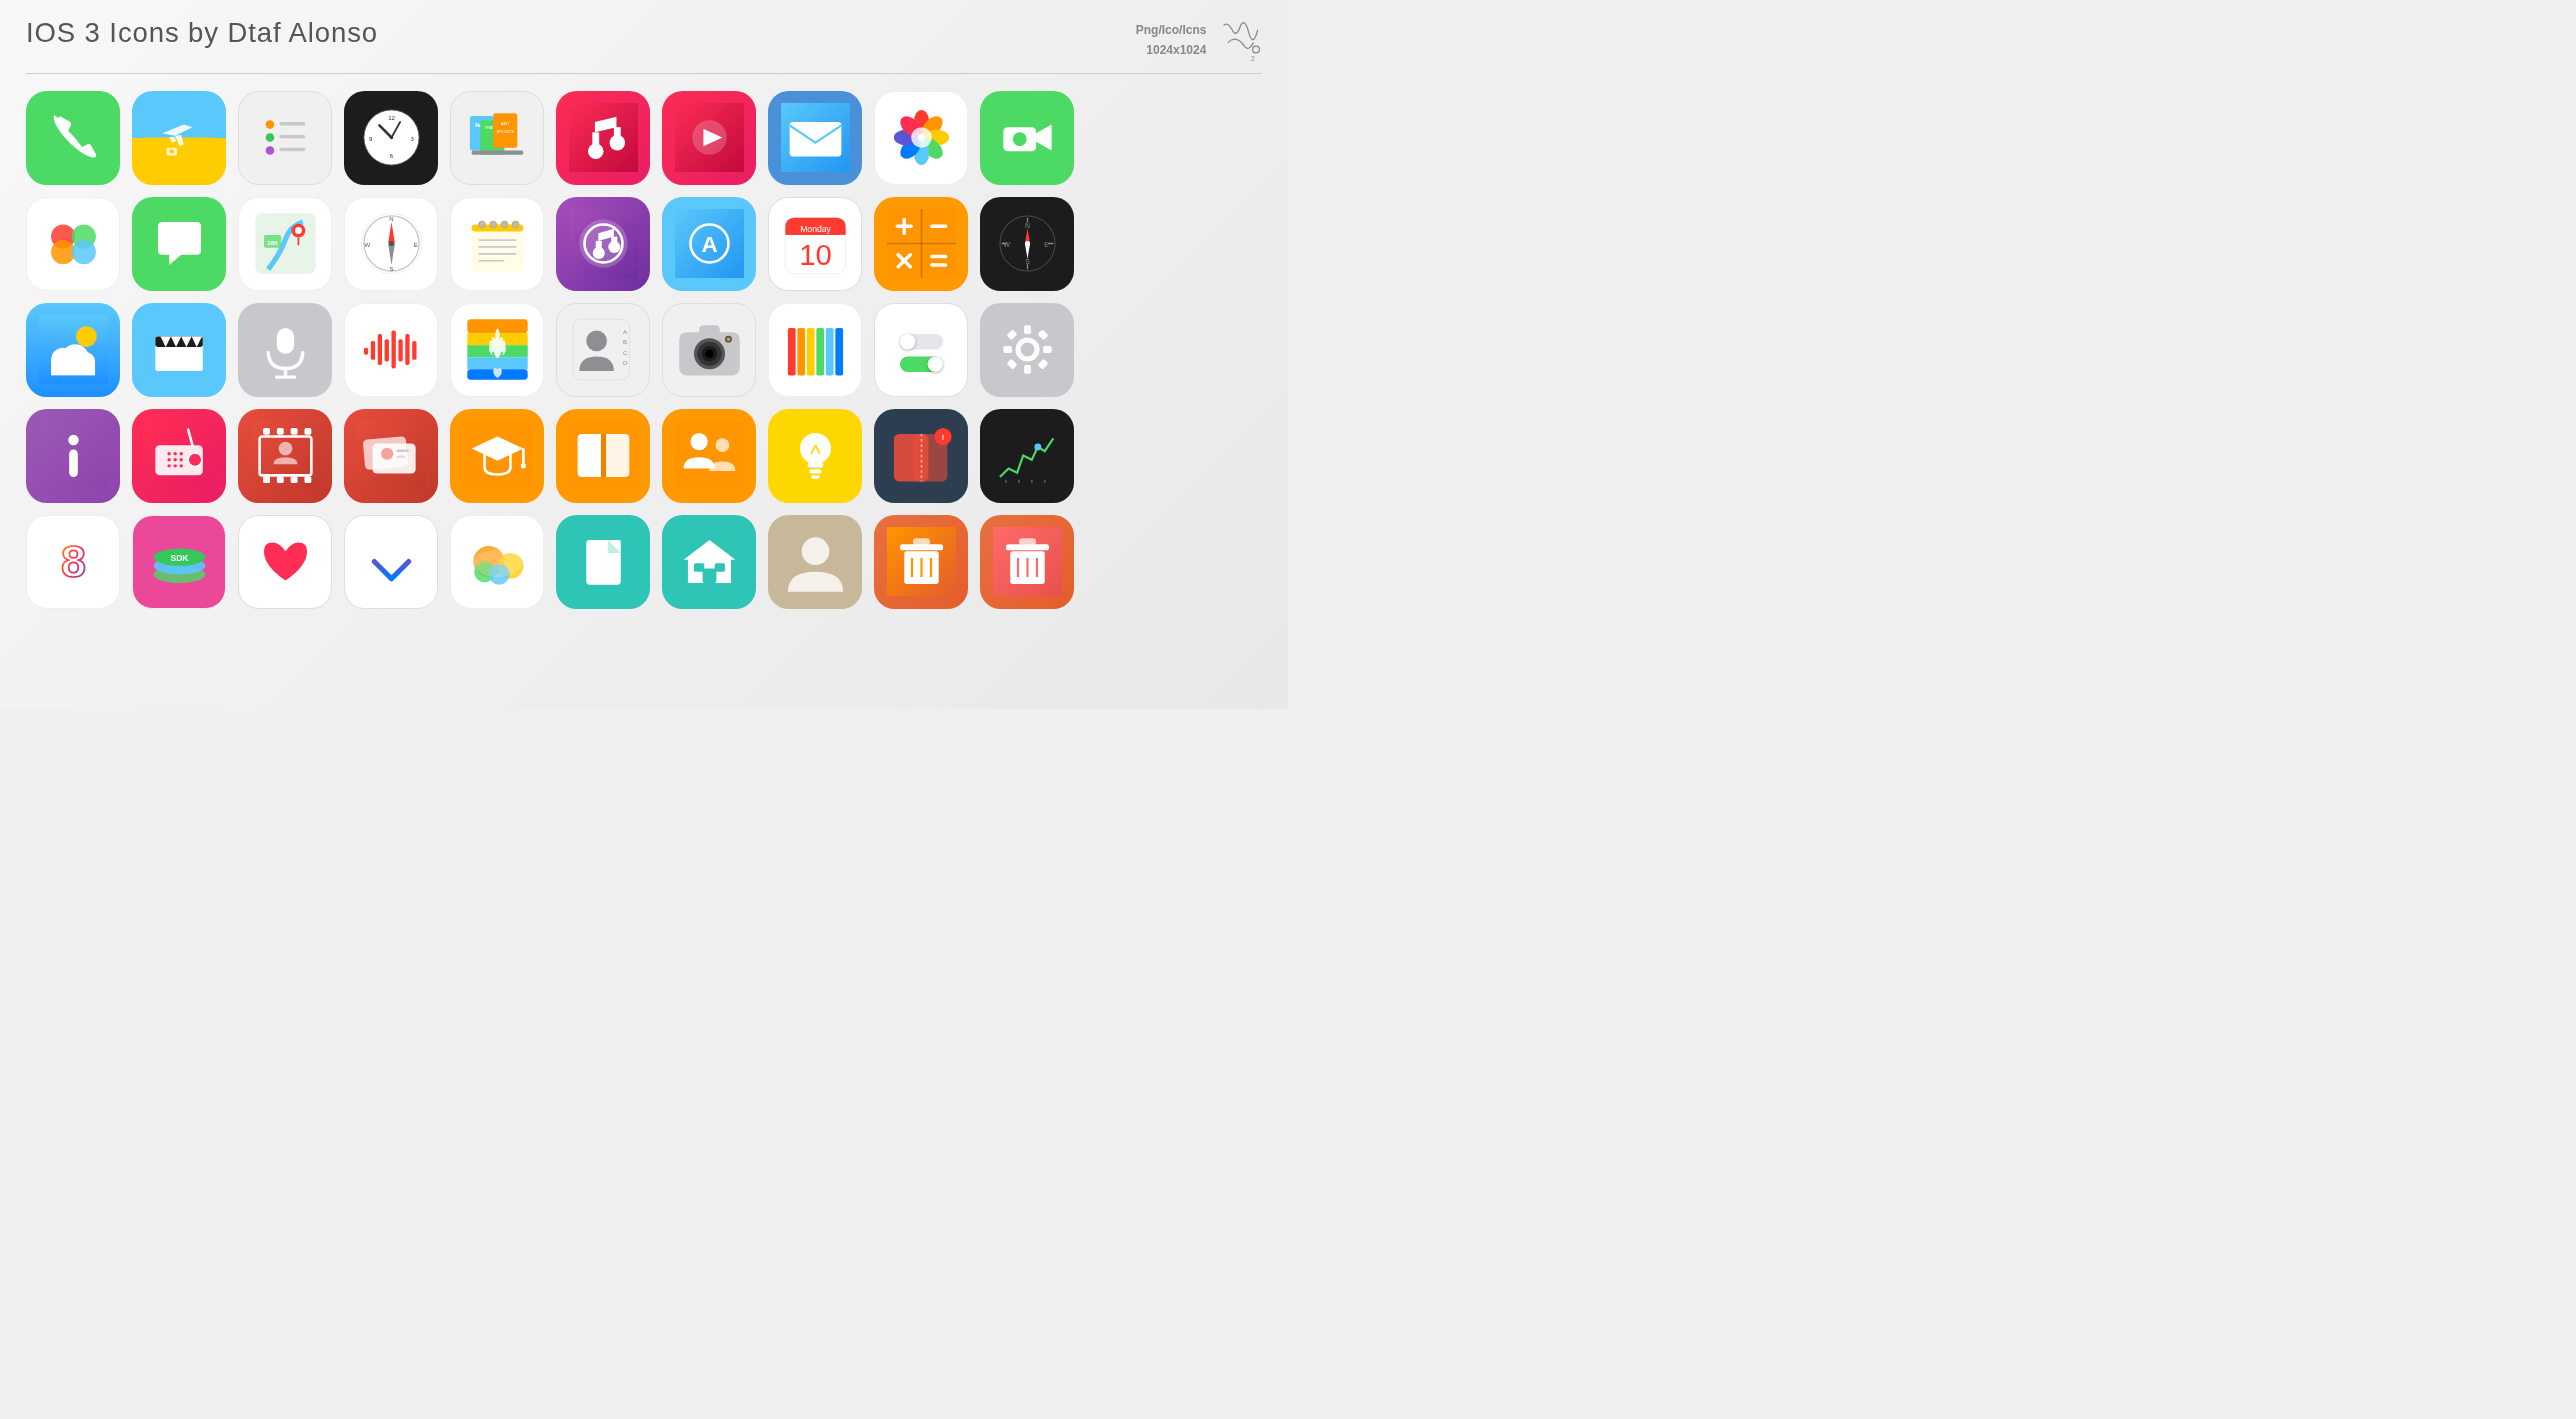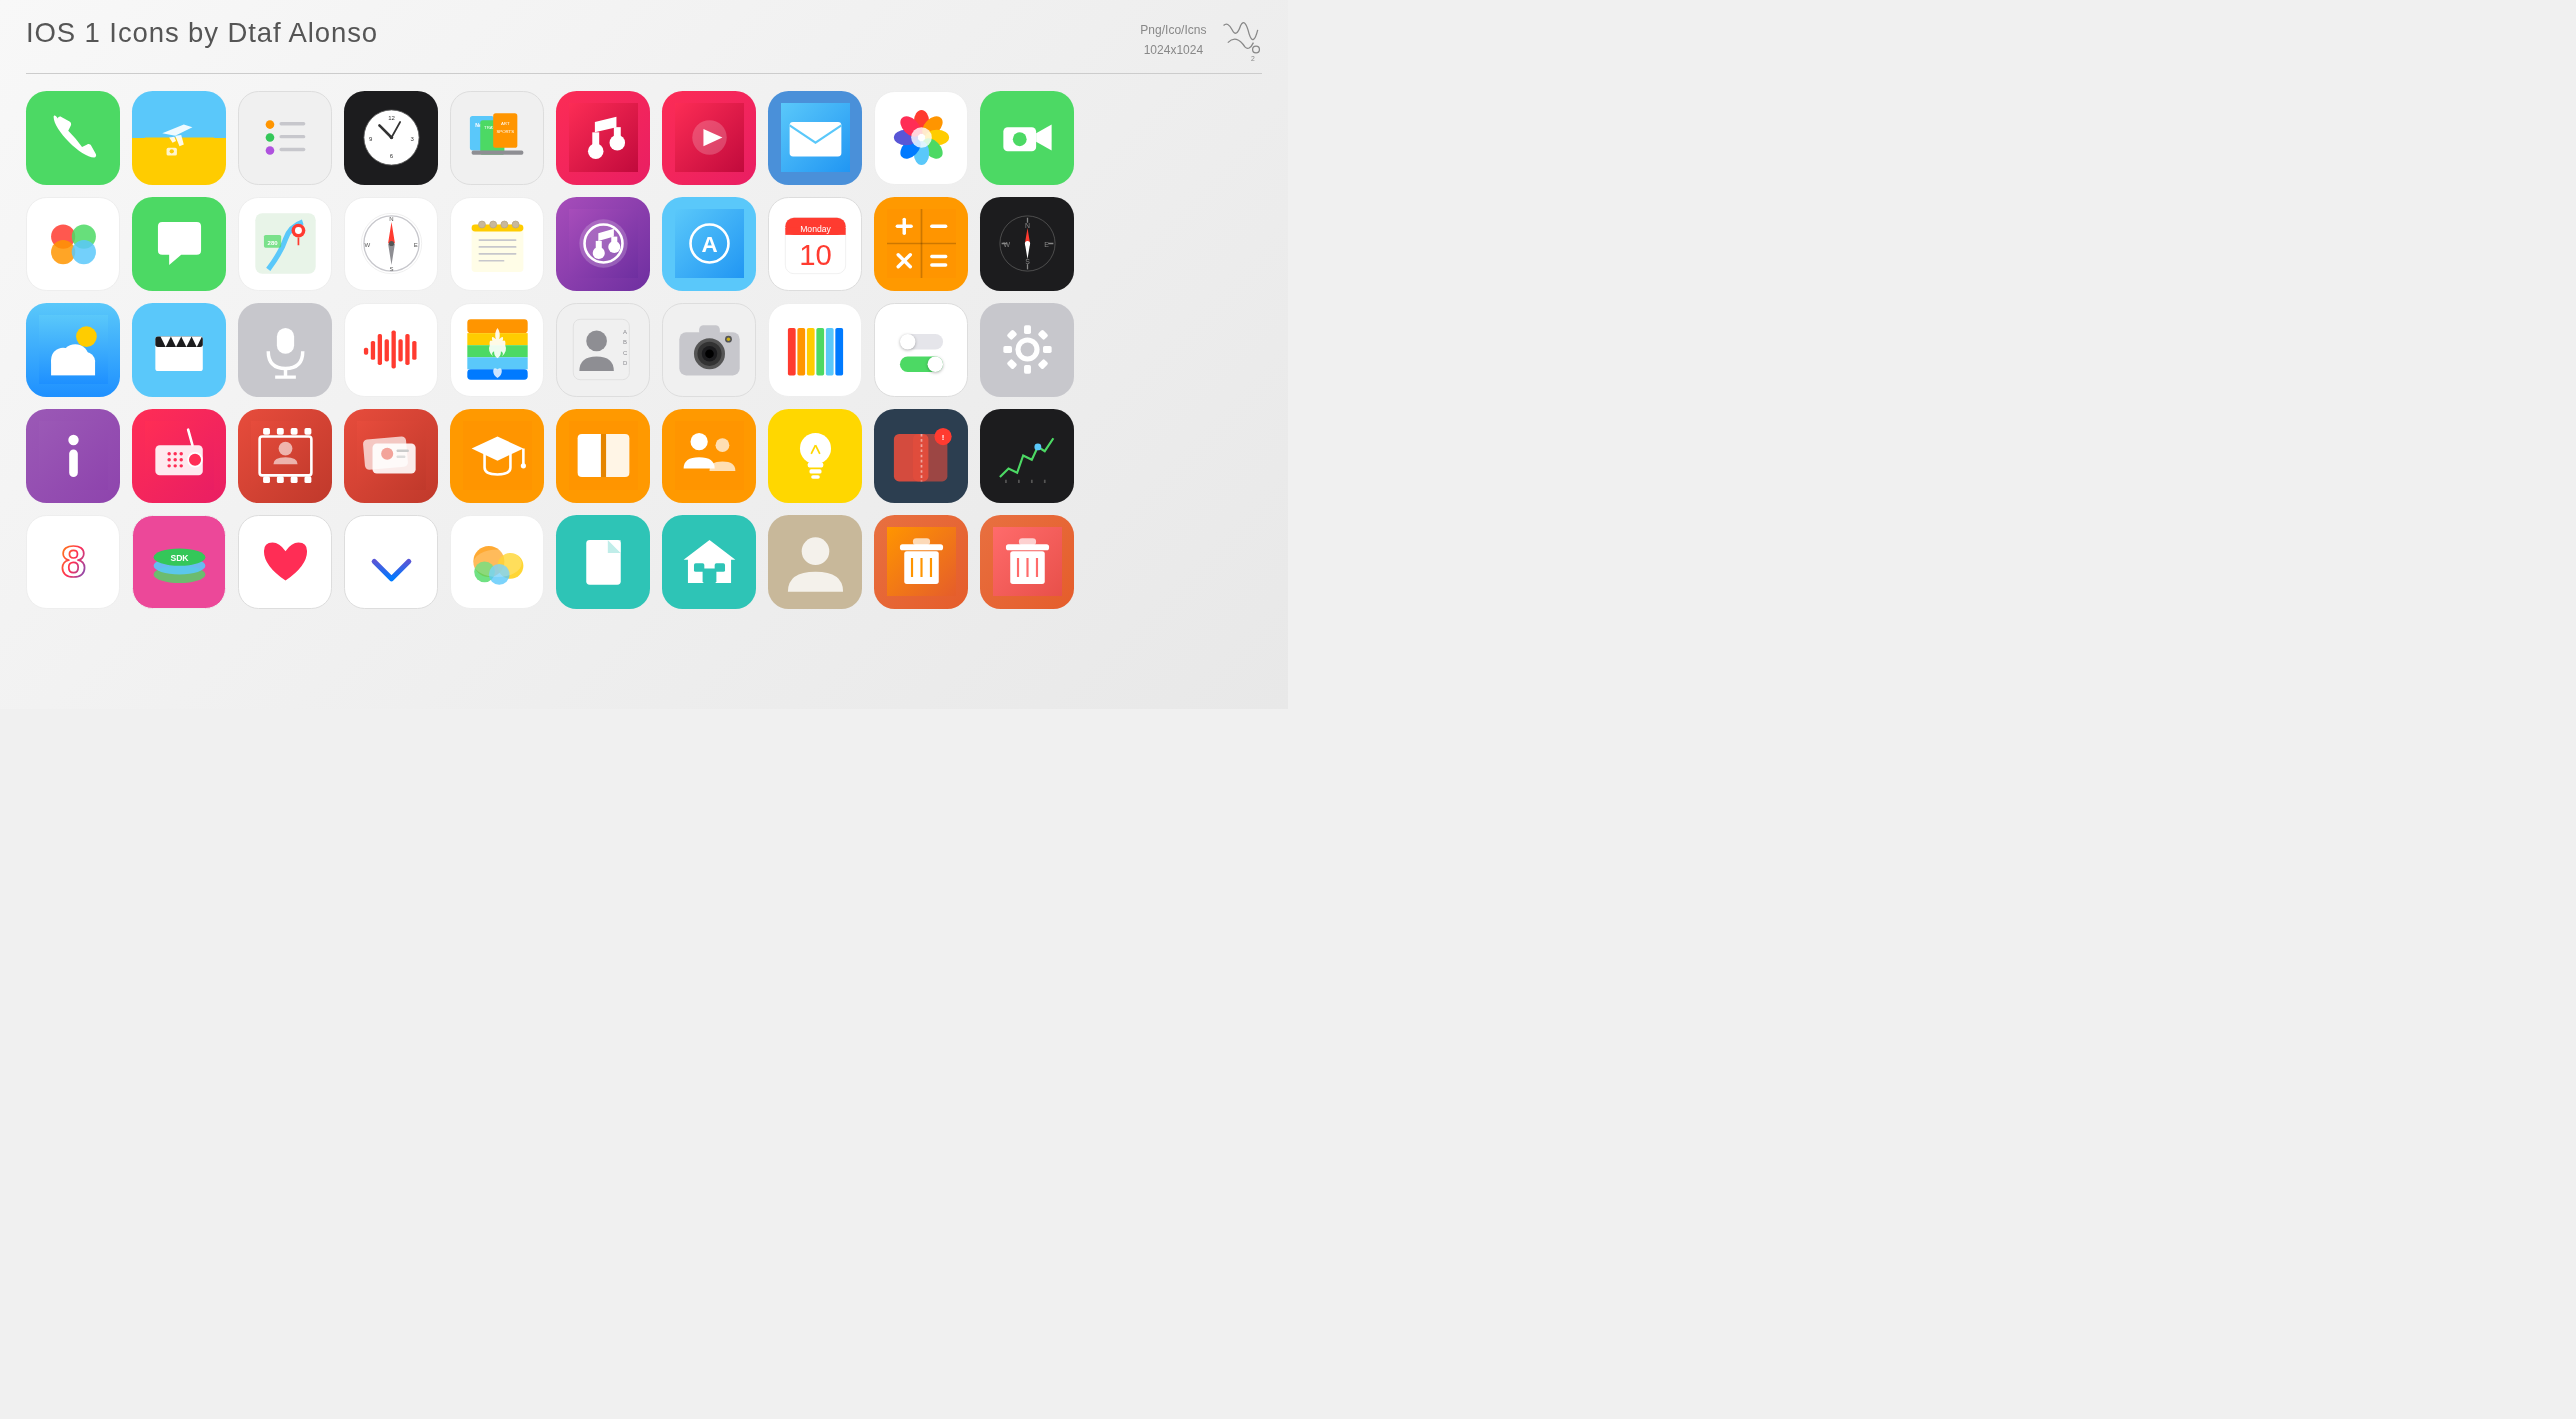--- a/index.html
+++ b/index.html
@@ -36,22 +36,23 @@
     }
     .meta {
       text-align: center;
       font-size: 12px;
       color: #888;
       display: flex;
       align-items: center;
       gap: 8.6px;
     }
     .meta-text {
-      text-align: center;
+      text-align: right;
       line-height: 1.6;
+      font-weight: bold;
     }
     .divider {
       border: none;
       border-top: 0.9px solid #ccc;
       margin-bottom: 17px;
     }
     .icon-wrap {
       width: 94px;
       height: 94px;
       border-radius: 20.6px;
@@ -129,21 +130,21 @@
 
     
     svg { display: block; }
   </style>
 </head>
 <body>
 
 <div class="page-bg"></div>
 <div class="content">
   <div class="header">
-    <div class="title">IOS 1 Icons   by  Dtaf Alonso</div>
+    <div class="title">IOS 3 Icons   by  Dtaf Alonso</div>
     <div class="meta">
       <div class="meta-text">
         <div>Png/Ico/Icns</div>
         <div>1024x1024</div>
       </div>
 
       <svg width="47" height="47" viewBox="0 0 55 55" style="font-size:14px">
         <path d="M10 10 Q15 5 20 15 Q25 25 30 10 Q35 0 40 20 Q45 35 50 15" stroke="#888" stroke-width="1.5" fill="none"></path>
         <path d="M15 30 Q25 20 35 35 Q40 40 45 30" stroke="#888" stroke-width="1.5" fill="none"></path>
         <circle cx="48" cy="38" r="4" stroke="#888" stroke-width="1.5" fill="none"></circle>

